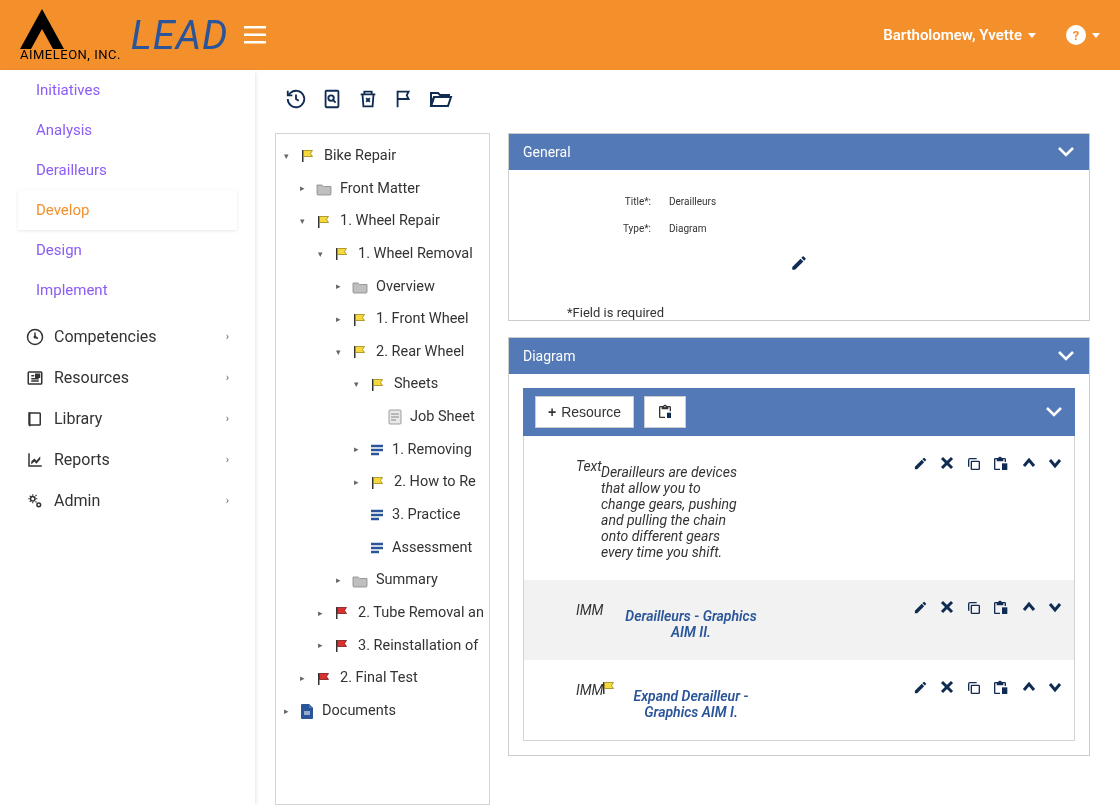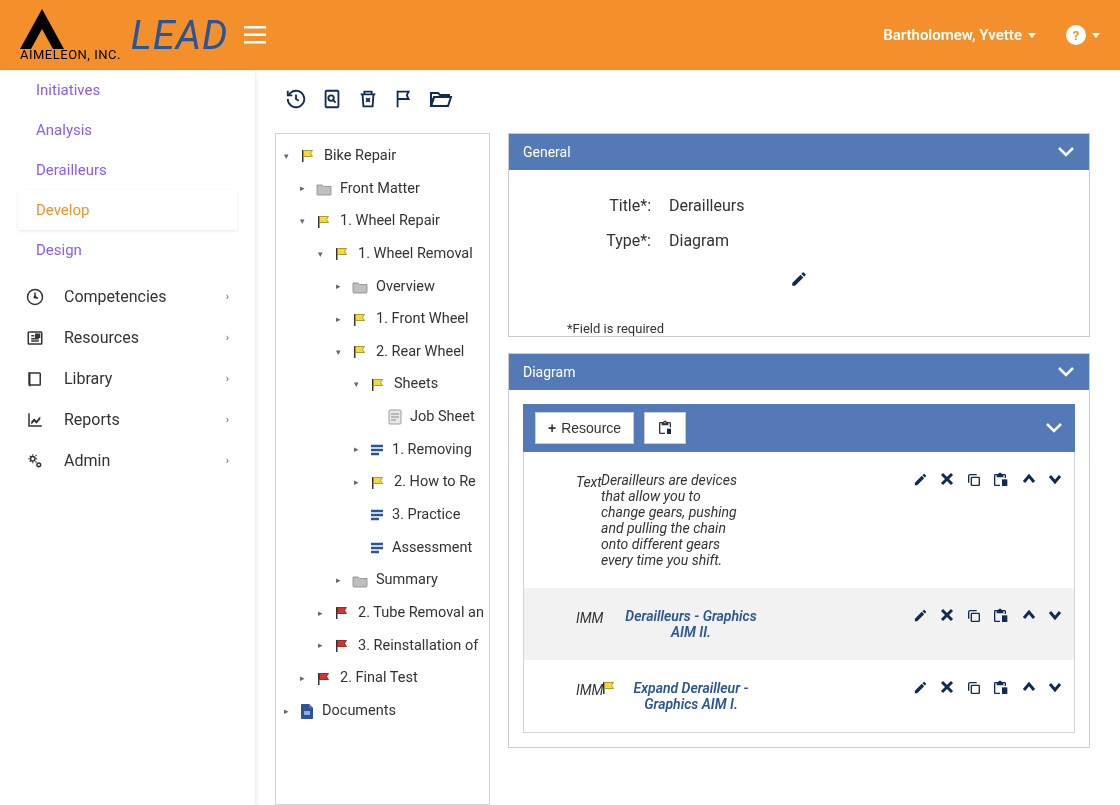--- a/index.html
+++ b/index.html
@@ -102,21 +102,21 @@
       background: #fff;
       color: #f4902c;
       box-shadow: 0 1px 3px rgba(0,0,0,0.1);
     }
     .nav-section {
       display: flex;
       align-items: center;
       padding: 11px 8px;
       font-size: 16px;
       cursor: pointer;
-      gap: 20px;
+      gap: 10px;
     }
     .nav-section .chev {
       margin-left: auto;
       font-size: 11px;
       color: #666;
     }
     .nav-icon { width: 18px; display: inline-flex; }
     
     
     .main {
@@ -212,21 +212,21 @@
       cursor: pointer;
     }
     .panel-body {
       padding: 18px 20px;
     }
     
     
     .field-row {
       display: flex;
       padding: 8px 0;
-      font-size: 16px;
+      font-size: 10px;
     }
     .field-label {
       width: 140px;
       text-align: right;
       padding-right: 18px;
       color: #333;
     }
     .field-value {
       flex: 1;
     }
@@ -287,20 +287,21 @@
       padding-top: 2px;
       padding-left: 40px;
     }
     .resource-flag {
       width: 20px;
       flex-shrink: 0;
     }
     .resource-content {
       width: 140px;
       font-size: 14px;
+      margin-top: 8px;
     }
     .resource-content.link { color: #2a5599; font-weight: 600; text-align: center; }
     .resource-actions {
       margin-left: auto;
       display: flex;
       gap: 12px;
       color: #102c52;
       flex-shrink: 0;
       align-items: flex-start;
     }
@@ -344,20 +345,21 @@
 
 <div class="layout">
 
   <div class="sidebar">
     <div id="nav-items">
         <div class="nav-item">Initiatives</div>
         <div class="nav-item">Analysis</div>
         <div class="nav-item">Derailleurs</div>
         <div class="nav-item active">Develop</div>
         <div class="nav-item">Design</div>
+        <div class="nav-item">Implement</div>
       </div>
     <div id="nav-sections" style="margin-top:6px;">
         <div class="nav-section">
           <span class="nav-icon">
             <svg width="18" height="18" viewBox="0 0 24 24" fill="currentColor">
               <circle cx="12" cy="12" r="10" fill="none" stroke="currentColor" stroke-width="2"></circle>
               <path d="M12 6v6l4 2" stroke="currentColor" stroke-width="2" fill="none"></path>
               <circle cx="12" cy="12" r="2"></circle>
             </svg>
           </span>

